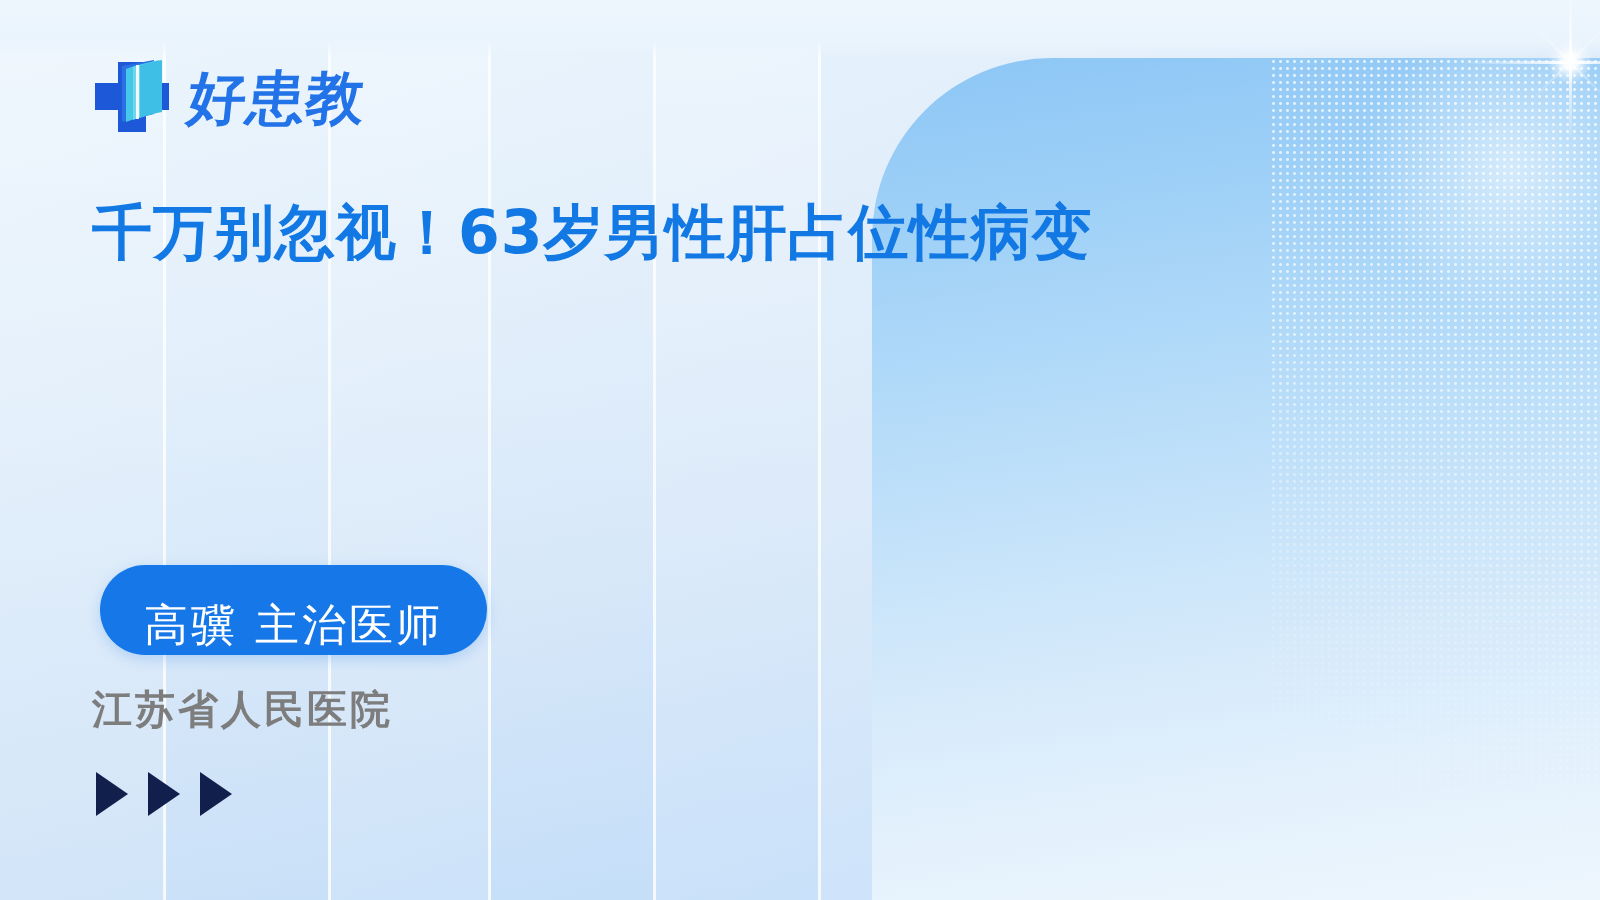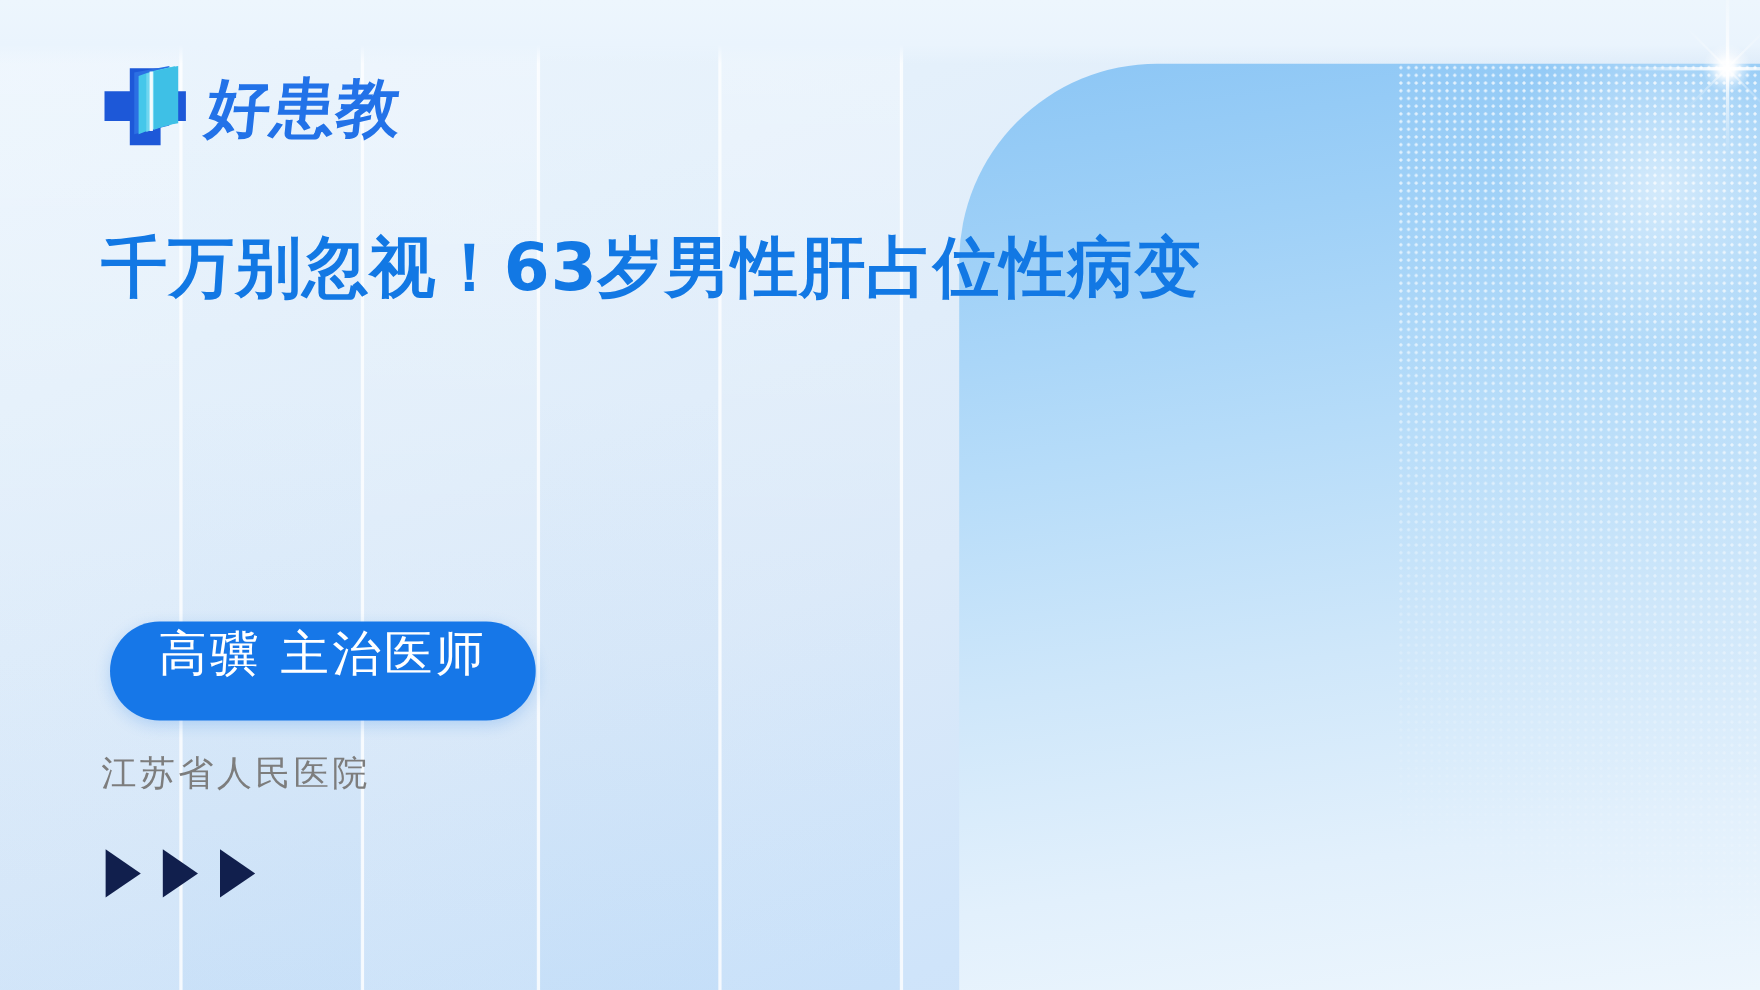--- a/index.html
+++ b/index.html
@@ -64,40 +64,40 @@
 
   .logo{position:absolute;left:92px;top:56px;display:flex;align-items:center;gap:14px;}
   .logo-mark{width:82px;height:84px;position:relative;flex:0 0 auto;}
   .logo-text{
     font-family:"DejaVu Sans","Liberation Sans",sans-serif;
     font-size:58px;font-weight:700;letter-spacing:1px;color:#2272e8;line-height:1;
     transform:skewX(-6deg);
   }
 
   .headline{
-    position:absolute;left:92px;top:208px;width:1240px;
+    position:absolute;left:92px;top:196px;width:1240px;
     font-family:"DejaVu Sans","Liberation Sans",sans-serif;
     font-size:60px;font-weight:700;line-height:1.23;letter-spacing:1px;
     color:#1278e4;
   }
   .headline .ln{display:block;white-space:nowrap;}
 
   .speaker-pill{
     position:absolute;left:100px;top:565px;height:90px;
-    display:inline-flex;align-items:flex-start;padding:0 44px;
+    display:inline-flex;align-items:flex-end;padding:0 44px;
     border-radius:45px;background:#1677e8;
     color:#ffffff;font-size:44px;font-weight:500;letter-spacing:3px;
     font-family:"DejaVu Sans","Liberation Sans",sans-serif;
     box-shadow:0 4px 14px rgba(22,119,232,.22);
   }
 
   .hospital{
     position:absolute;left:92px;top:682px;
     font-family:"DejaVu Sans","Liberation Sans",sans-serif;
-    font-size:32px;font-weight:400;letter-spacing:3px;color:#7d7d7d;
+    font-size:40px;font-weight:700;letter-spacing:3px;color:#7d7d7d;
   }
 
   .arrows{position:absolute;left:96px;top:772px;display:flex;gap:20px;align-items:center;}
   .arrow{
     width:0;height:0;
     border-top:22px solid transparent;border-bottom:22px solid transparent;
     border-left:32px solid #111f4d;
   }
 </style>
 </head>

